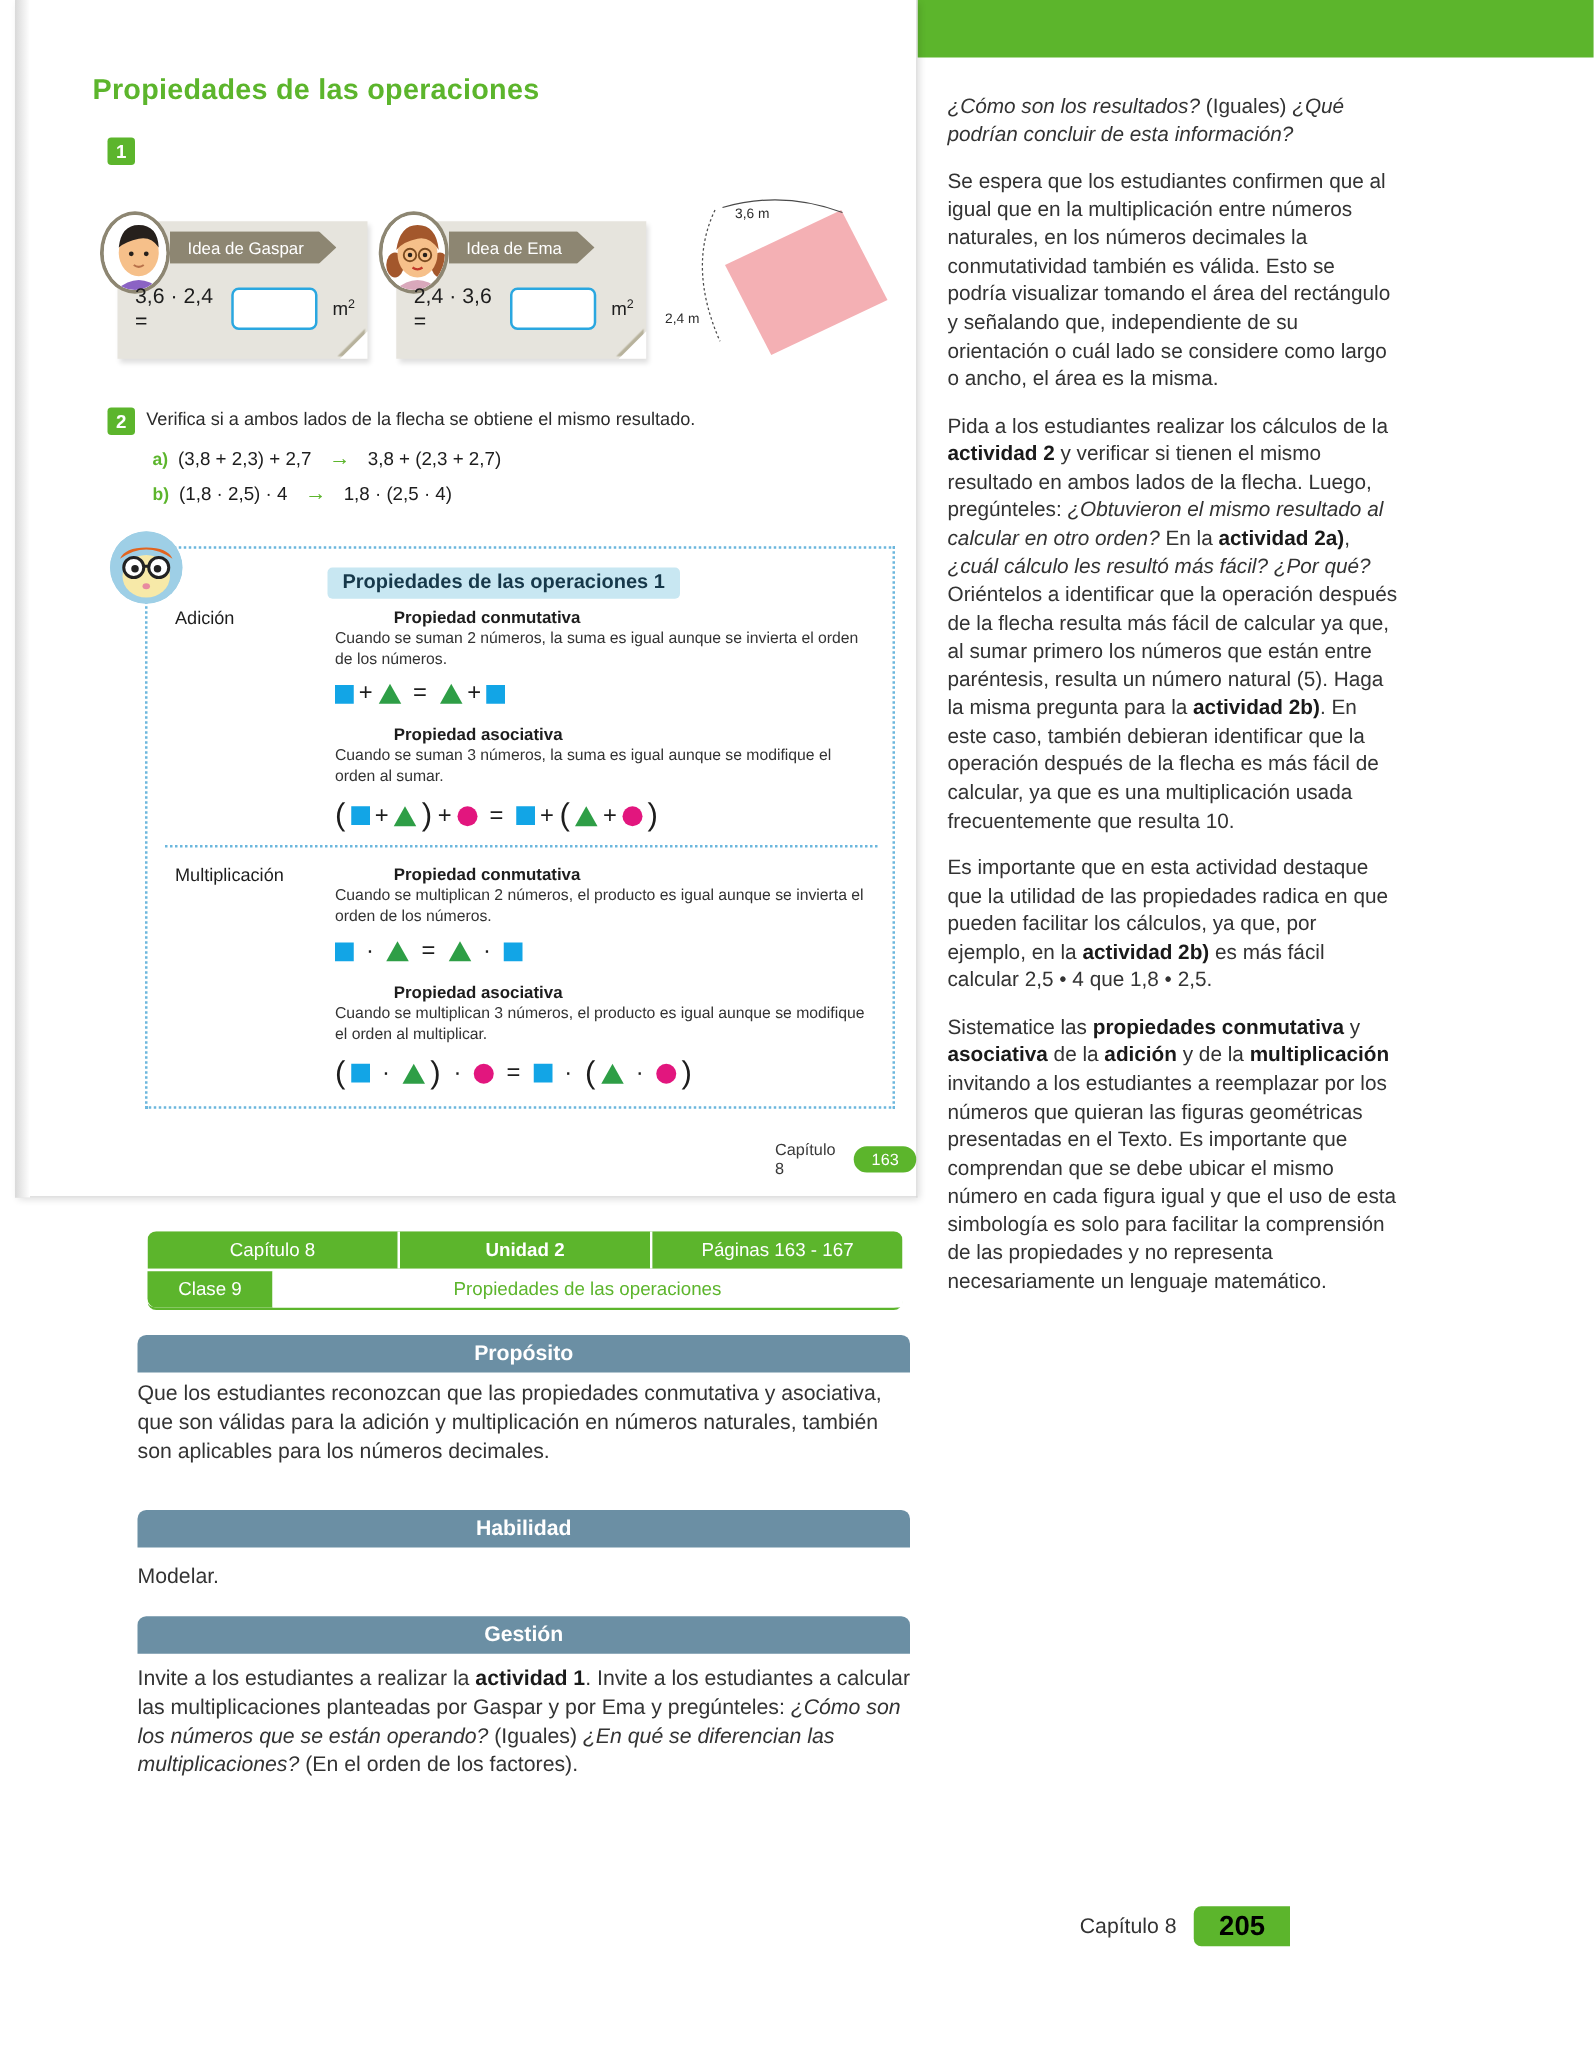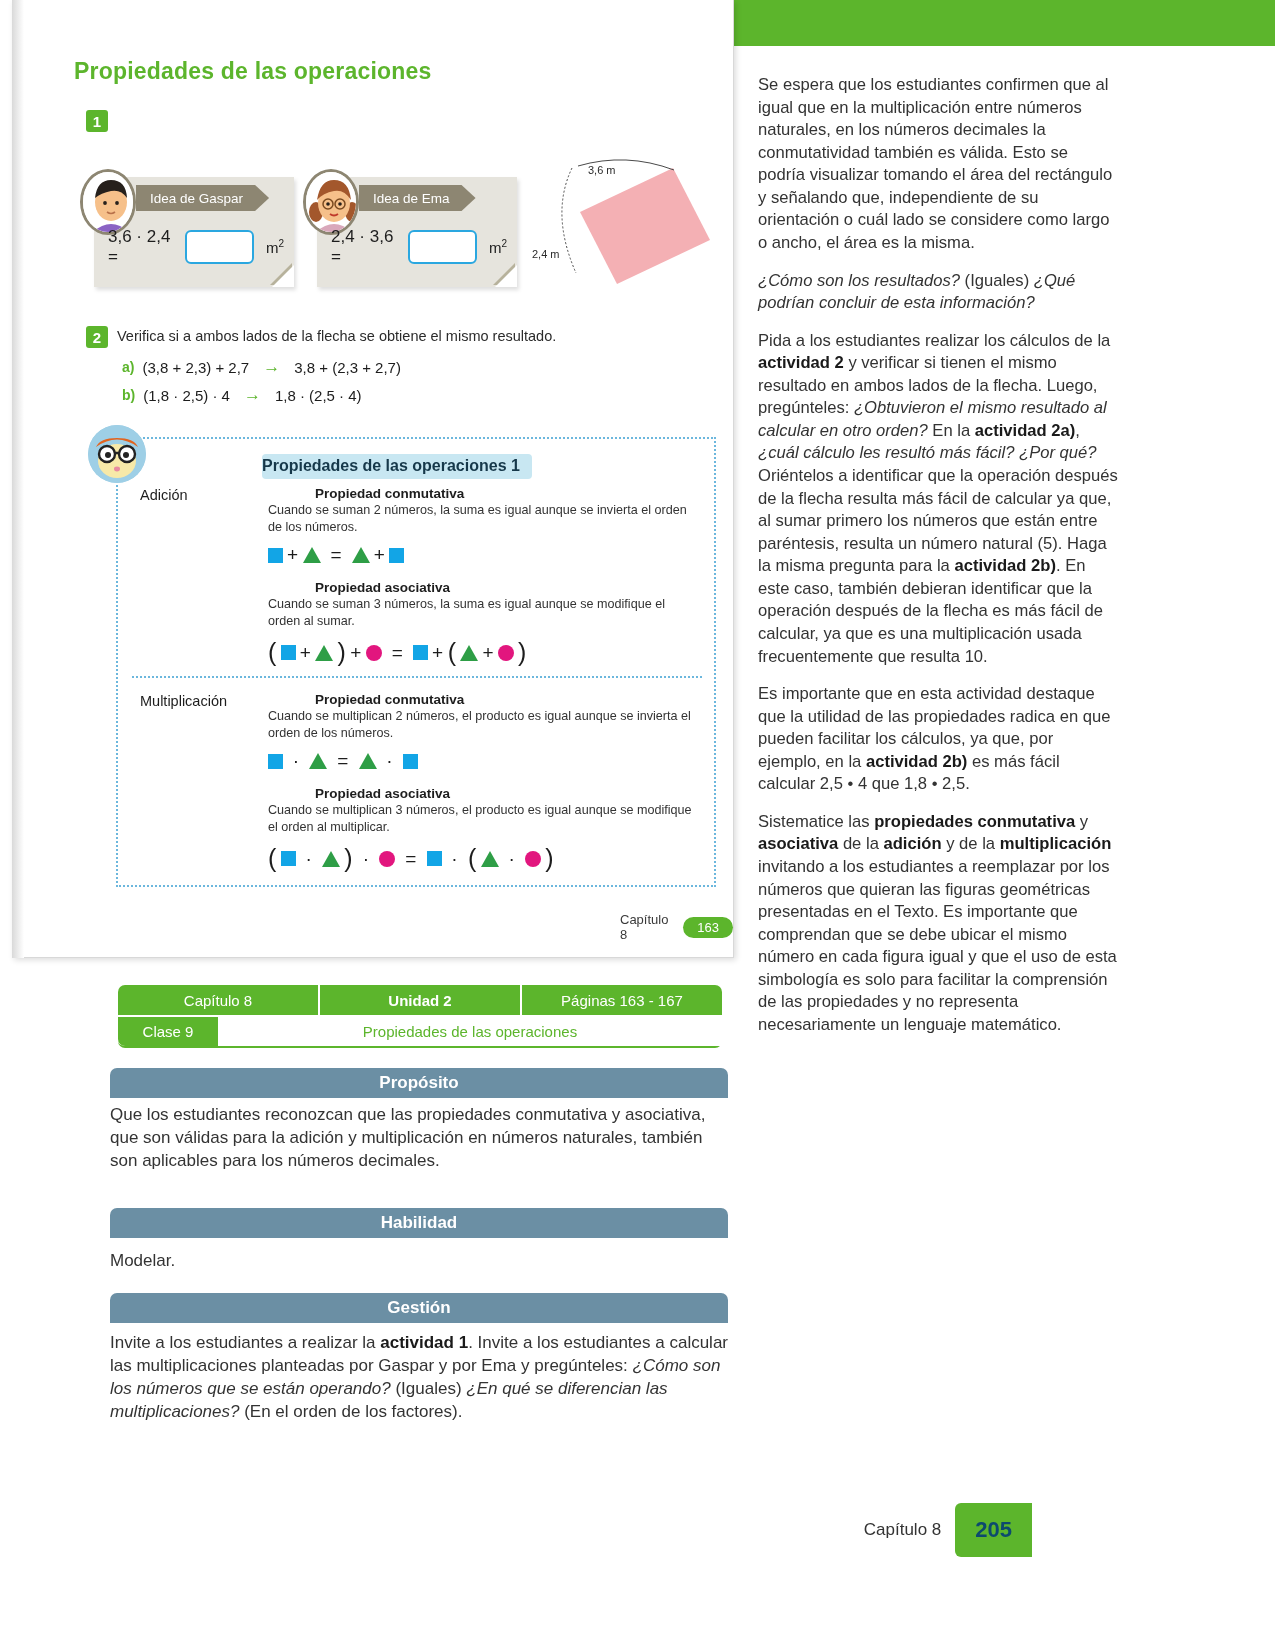--- a/index.html
+++ b/index.html
@@ -106,21 +106,21 @@
   }
   .mouse-avatar {
     position: absolute; top: 425px; left: 76px;
     width: 58px; height: 58px; border-radius: 50%;
     background: #9ecfe6; overflow: hidden;
   }
   .prop-title {
     position: absolute; top: 454px; left: 250px;
     background: #c8e7f2; color: #16384a;
     font-size: 16px; font-weight: bold;
-    padding: 3px 12px 4px 0; border-radius: 4px;
+    padding: 3px 12px 4px 12px; border-radius: 4px;
   }
   .sect-name { position: absolute; font-size: 14.5px; color: #1d1d1d; }
   #sec-adicion { top: 487px; left: 128px; }
   #sec-multi   { top: 693px; left: 128px; }
   .prop-col { position: absolute; left: 256px; width: 430px; }
   #col-adicion { top: 486px; }
   #col-multi   { top: 692px; }
   .prop-h { font-size: 13.5px; font-weight: bold; color: #1d1d1d; margin-bottom: 1px; padding-left: 47px; }
   .prop-p { font-size: 12.6px; color: #333; line-height: 1.32; }
   .formula { margin: 9px 0 14px 0; font-size: 19px; color: #1d1d1d; display: flex; align-items: center; gap: 4px; letter-spacing: .5px; }
@@ -192,22 +192,22 @@
   .right-col p { margin-bottom: 15px; }
   .right-col .it { font-style: italic; }
   .right-col .bd { font-weight: bold; color: #1a1a1a; }
 
   .page-footer {
     position: absolute; bottom: 93px; right: 14px;
     display: flex; align-items: center; gap: 14px;
   }
   .page-footer .cap { font-size: 17px; color: #333; }
   .page-footer .numbox {
-    background: #5cb52c; color: #0c4a6e; font-size: 22px; font-weight: bold;
-    padding: 14px 20px; border-radius: 6px 0 0 6px;
+    background: #5cb52c; color: #000000; font-size: 22px; font-weight: bold;
+    padding: 3px 20px; border-radius: 6px 0 0 6px;
   }
 </style>
 </head>
 <body>
 
 <div class="page">
 
   <div class="top-green-bar"></div>
 
   <div class="book-panel">
@@ -402,23 +402,23 @@
 
   <div class="slate-bar" id="bar-habilidad">Habilidad</div>
   <div class="body-text" id="txt-habilidad">Modelar.</div>
 
   <div class="slate-bar" id="bar-gestion">Gestión</div>
   <div class="body-text" id="txt-gestion">
     <span>Invite a los estudiantes a realizar la </span><span style="font-weight:bold;color:#1a1a1a">actividad 1</span><span>. Invite a los estudiantes a calcular las multiplicaciones planteadas por Gaspar y por Ema y pregúnteles: </span><span style="font-style:italic">¿Cómo son los números que se están operando?</span><span> (Iguales) </span><span style="font-style:italic">¿En qué se diferencian las multiplicaciones?</span><span> (En el orden de los factores).</span>
   </div>
 
   <div class="right-col">
+    <p><span class="it">¿Cómo son los resultados?</span><span> (Iguales) </span><span class="it">¿Qué podrían concluir de esta información?</span></p>
+
     <p>Se espera que los estudiantes confirmen que al igual que en la multiplicación entre números naturales, en los números decimales la conmutatividad también es válida. Esto se podría visualizar tomando el área del rectángulo y señalando que, independiente de su orientación o cuál lado se considere como largo o ancho, el área es la misma.</p>
-
-    <p><span class="it">¿Cómo son los resultados?</span><span> (Iguales) </span><span class="it">¿Qué podrían concluir de esta información?</span></p>
 
     <p><span>Pida a los estudiantes realizar los cálculos de la </span><span class="bd">actividad 2</span><span> y verificar si tienen el mismo resultado en ambos lados de la flecha. Luego, pregúnteles: </span><span class="it">¿Obtuvieron el mismo resultado al calcular en otro orden?</span><span> En la </span><span class="bd">actividad 2a)</span><span>, </span><span class="it">¿cuál cálculo les resultó más fácil? ¿Por qué?</span><span> Oriéntelos a identificar que la operación después de la flecha resulta más fácil de calcular ya que, al sumar primero los números que están entre paréntesis, resulta un número natural (5). Haga la misma pregunta para la </span><span class="bd">actividad 2b)</span><span>. En este caso, también debieran identificar que la operación después de la flecha es más fácil de calcular, ya que es una multiplicación usada frecuentemente que resulta 10.</span></p>
 
     <p><span>Es importante que en esta actividad destaque que la utilidad de las propiedades radica en que pueden facilitar los cálculos, ya que, por ejemplo, en la </span><span class="bd">actividad 2b)</span><span> es más fácil calcular 2,5 • 4 que 1,8 • 2,5.</span></p>
 
     <p><span>Sistematice las </span><span class="bd">propiedades conmutativa</span><span> y </span><span class="bd">asociativa</span><span> de la </span><span class="bd">adición</span><span> y de la </span><span class="bd">multiplicación</span><span> invitando a los estudiantes a reemplazar por los números que quieran las figuras geométricas presentadas en el Texto. Es importante que comprendan que se debe ubicar el mismo número en cada figura igual y que el uso de esta simbología es solo para facilitar la comprensión de las propiedades y no representa necesariamente un lenguaje matemático.</span></p>
   </div>
 
   <div class="page-footer">
     <span class="cap">Capítulo 8</span>

